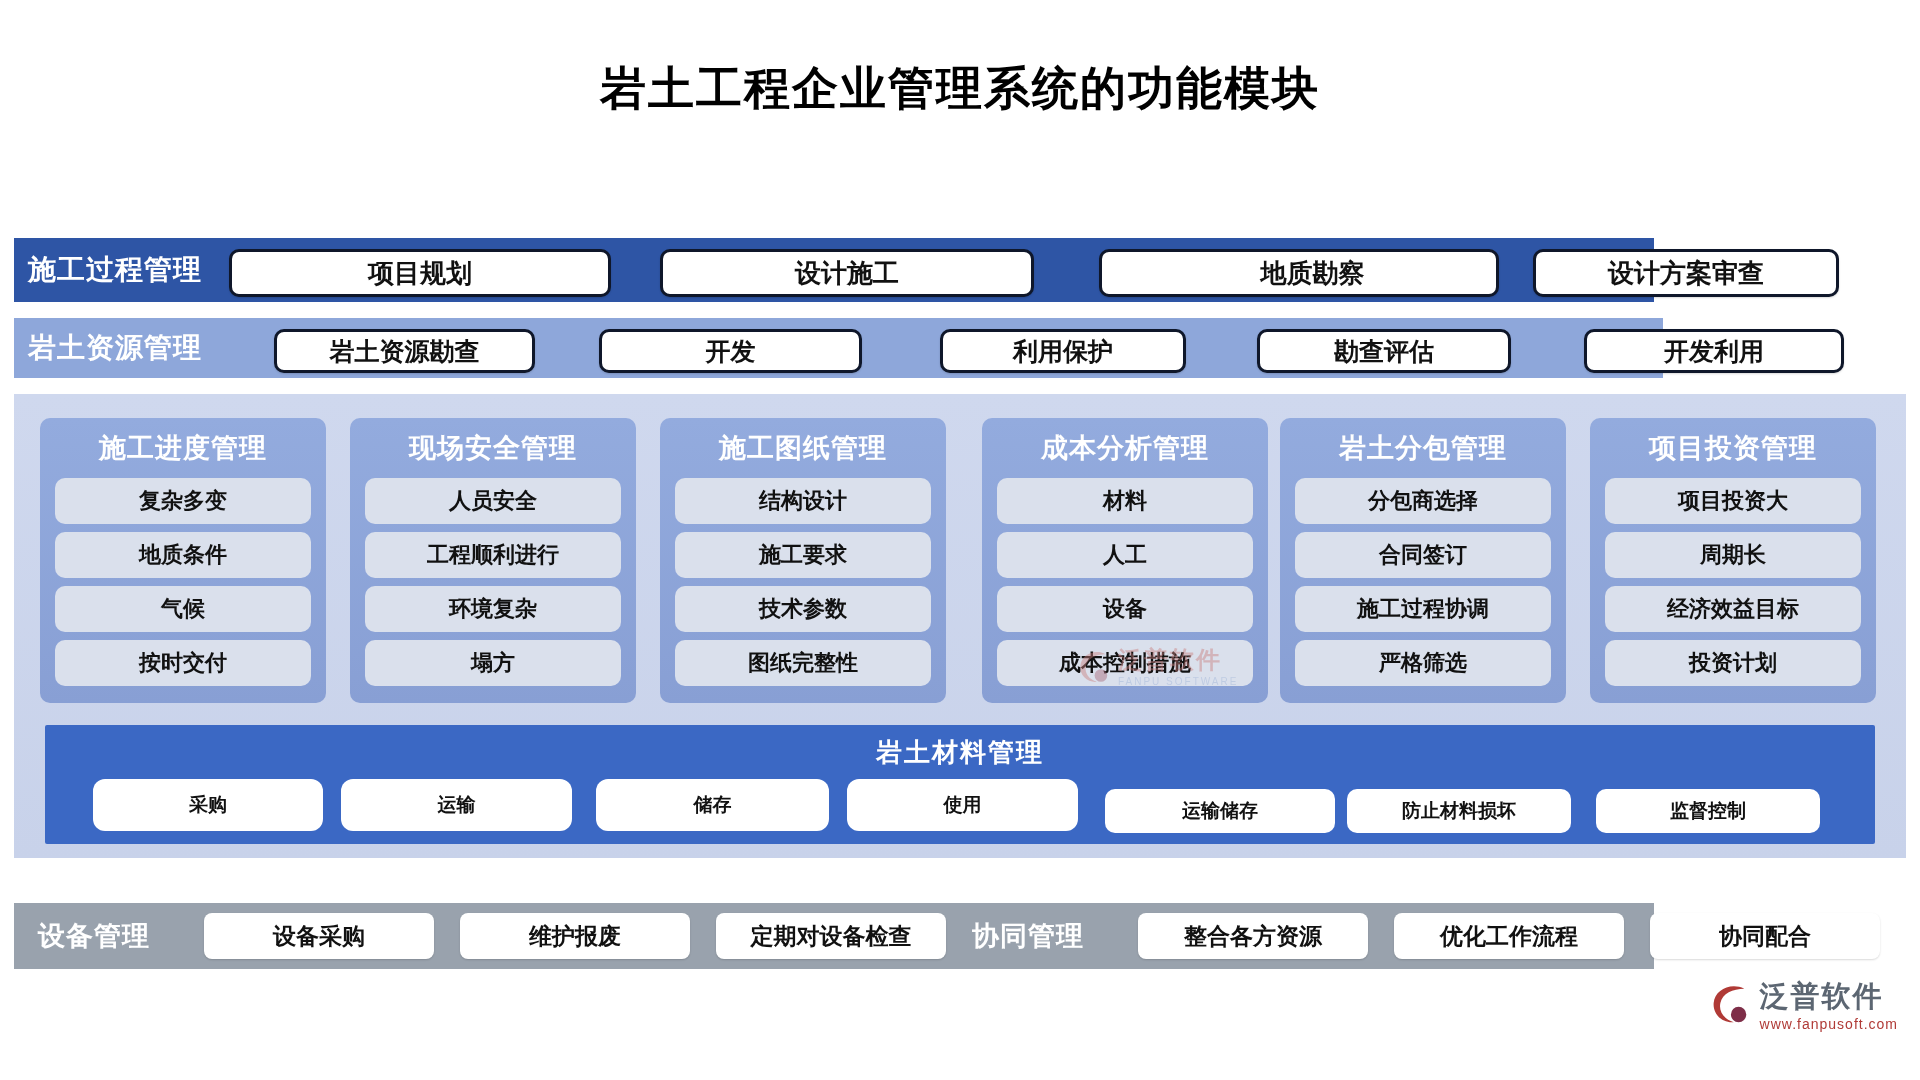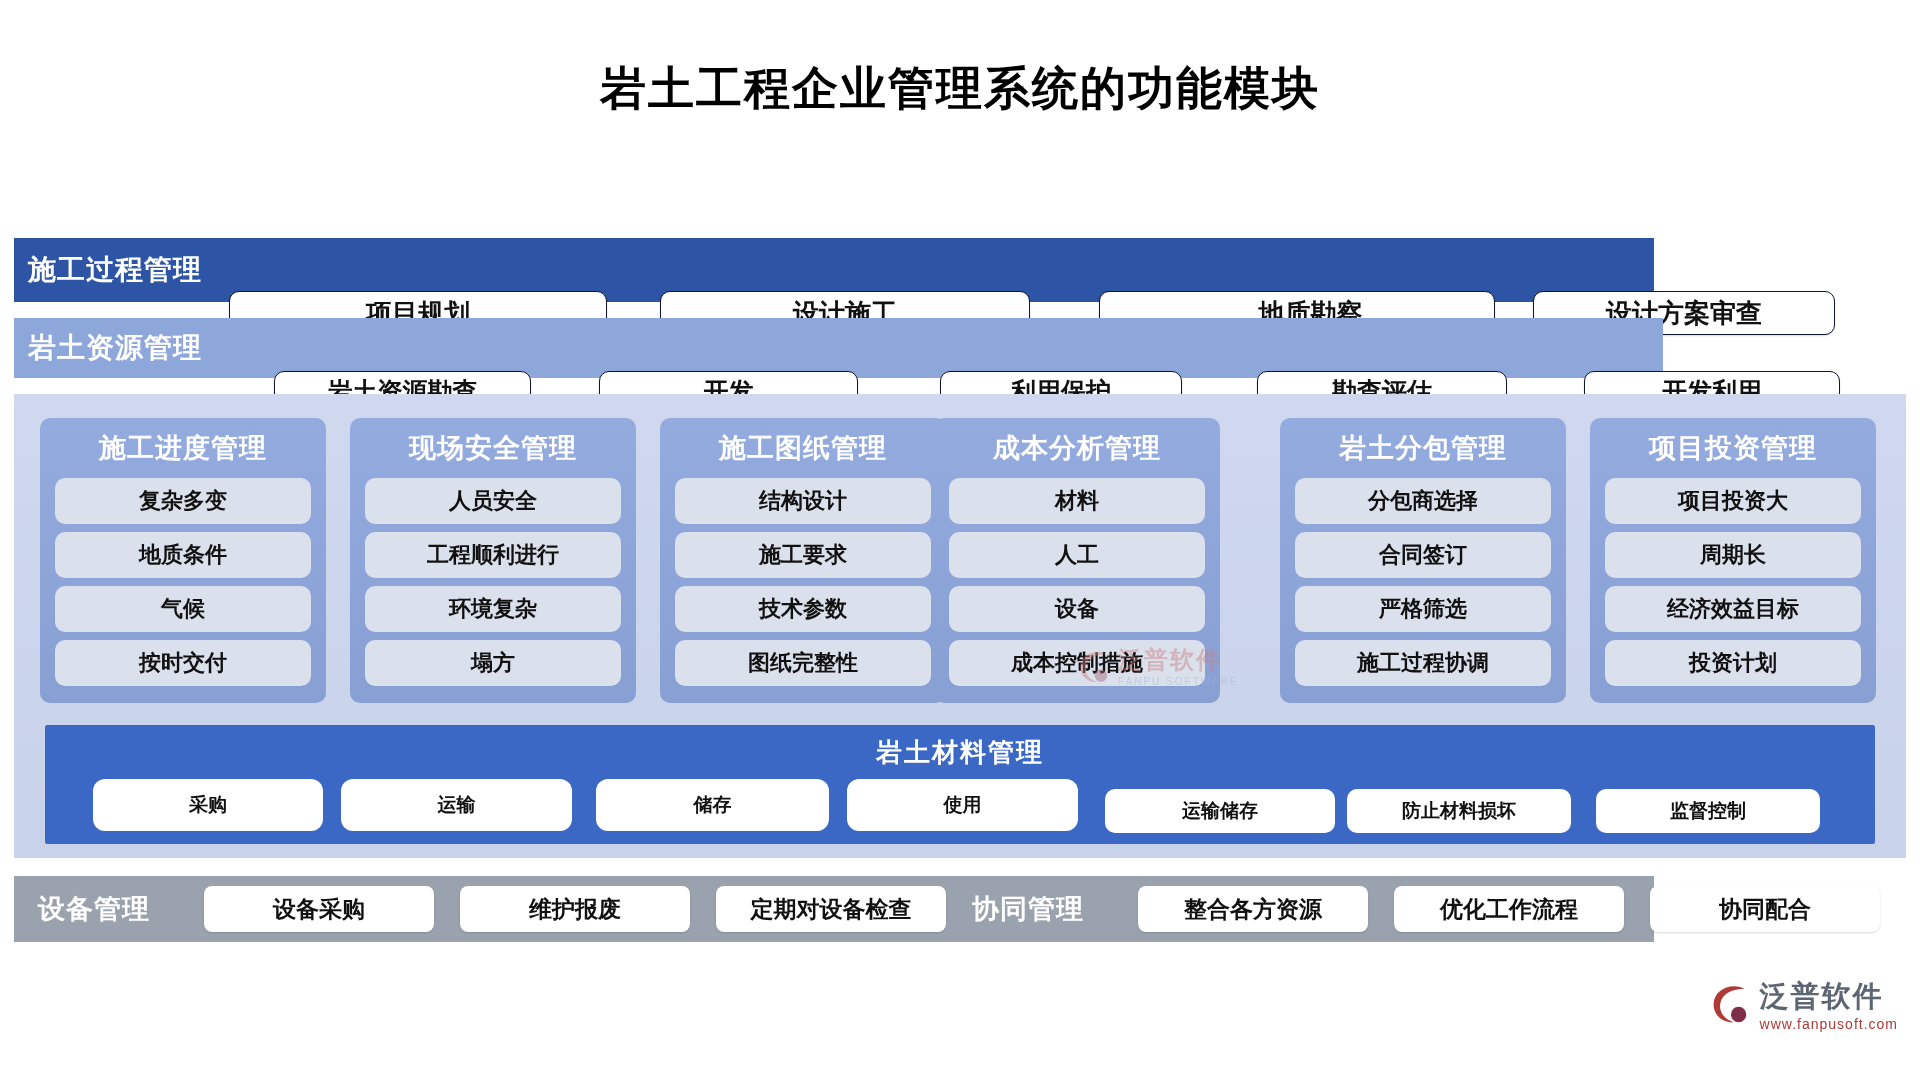--- a/index.html
+++ b/index.html
@@ -6,36 +6,36 @@
   .page{position:relative;width:1920px;height:1080px;background:#fff;overflow:hidden;
         font-family:"Liberation Serif","DejaVu Serif",serif;}
   .title{position:absolute;top:58px;left:0;width:100%;text-align:center;margin:0;
          font-size:46px;font-weight:700;color:#000;letter-spacing:2px;}
   
   .band{position:absolute;left:14px;width:1640px;}
   .row1{top:238px;height:64px;background:var(--row1-bg,#2e55a5);}
   .row2{top:318px;height:60px;background:var(--row2-bg,#8ea7da);padding-left:9px;}
   .band-label{position:absolute;left:14px;top:0;height:100%;display:flex;align-items:center;
               color:#fff;font-size:28px;font-weight:700;letter-spacing:1px;}
-  .wbtn{position:absolute;background:#fff;border:1px solid #0f172a;border-radius:10px;
+  .wbtn{position:absolute;background:#fff;border:3px solid #0f172a;border-radius:10px;
         display:flex;align-items:center;justify-content:center;font-size:26px;font-weight:600;
-        color:#111;box-shadow:0 1px 2px rgba(0,0,0,0.15);margin-top:42px;}
+        color:#111;box-shadow:0 1px 2px rgba(0,0,0,0.15);}
   .row1 .wbtn{top:11px;height:42px;}
   .row2 .wbtn{top:11px;height:38px;font-size:25px;}
   .r1b0{left:215px;width:376px;} .r1b1{left:646px;width:368px;}
   .r1b2{left:1085px;width:367px;padding-left:27px;} .r1b3{left:1519px;width:300px;}
   .r2b0{left:260px;width:255px;} .r2b1{left:585px;width:257px;} .r2b2{left:926px;width:240px;}
   .r2b3{left:1243px;width:248px;} .r2b4{left:1570px;width:254px;}
   
   .panel{position:absolute;left:14px;top:394px;width:1892px;height:464px;
          background:linear-gradient(var(--panel-bg,#cfd8ee),#c8d2ea);}
   .col{position:absolute;top:24px;width:286px;height:285px;border-radius:10px;
        background:linear-gradient(var(--column-bg-top,#93abde),var(--column-bg,#889fd4));
        padding-top:10px;box-sizing:border-box;}
-  .c0{left:26px;} .c1{left:336px;} .c2{left:646px;} .c3{left:920px;} .c4{left:1266px;} .c5{left:1576px;}
+  .c0{left:26px;} .c1{left:336px;} .c2{left:646px;} .c3{left:968px;} .c4{left:1266px;} .c5{left:1576px;}
   .col-title{height:40px;line-height:40px;text-align:center;color:#fff;font-size:27px;
              font-weight:700;margin-bottom:10px;letter-spacing:1px;}
   .item{width:256px;height:46px;line-height:46px;margin:8px auto 0 auto;border-radius:10px;
         background:var(--item-bg,#dae0ec);text-align:center;font-size:22px;font-weight:600;color:#111;}
   
   .material{position:absolute;left:31px;top:331px;width:1830px;height:119px;
             background:var(--material-bg,#3b68c4);border-radius:2px;}
   .material-title{position:absolute;top:10px;left:0;width:100%;text-align:center;color:#fff;
                   font-size:26px;font-weight:700;letter-spacing:2px;}
   .mbtn{position:absolute;top:54px;height:52px;background:#fff;border-radius:12px;
@@ -44,21 +44,21 @@
   .m0{left:48px;width:230px;} .m1{left:296px;width:231px;} .m2{left:551px;width:233px;}
   .m3{left:802px;width:231px;} .m4{left:1060px;width:230px;} .m5{left:1302px;width:224px;}
   .m6{left:1551px;width:224px;}
   
   .watermark{position:absolute;left:1060px;top:250px;display:flex;align-items:center;gap:6px;
              opacity:0.45;pointer-events:none;}
   .wm-icon{width:38px;height:38px;}
   .wm-name{font-size:24px;color:#c97f7f;font-weight:700;letter-spacing:2px;}
   .wm-sub{font-size:10px;color:#9fb4d8;letter-spacing:2px;font-family:"Liberation Sans",sans-serif;}
   
-  .gray{top:876px;height:66px;background:var(--bottom-bg,#99a2ad);display:flex;align-items:center;
+  .gray{top:903px;height:66px;background:var(--bottom-bg,#99a2ad);display:flex;align-items:center;
         padding:0 24px;box-sizing:border-box;gap:26px;}
   .gray .glabel{width:140px;color:#fff;font-size:27px;font-weight:700;flex:none;letter-spacing:1px;}
   .gbtn{flex:none;width:230px;height:46px;background:#fff;border-radius:8px;
         display:flex;align-items:center;justify-content:center;font-size:23px;font-weight:600;color:#111;
         box-shadow:0 1px 2px rgba(0,0,0,0.15);}
   
   .logo{position:absolute;right:22px;top:980px;display:flex;align-items:flex-start;gap:8px;}
   .logo-icon{width:46px;height:46px;}
   .logo-name{font-size:29px;font-weight:700;color:#5c6672;letter-spacing:2px;line-height:32px;}
   .logo-url{font-size:14px;color:var(--accent-red,#b03a36);letter-spacing:1px;
@@ -119,22 +119,22 @@
       <div class="item">材料</div>
       <div class="item">人工</div>
       <div class="item">设备</div>
       <div class="item">成本控制措施</div>
     </div>
 
     <div class="col c4">
       <div class="col-title">岩土分包管理</div>
       <div class="item">分包商选择</div>
       <div class="item">合同签订</div>
+      <div class="item">施工过程协调</div>
       <div class="item">严格筛选</div>
-      <div class="item">施工过程协调</div>
     </div>
 
     <div class="col c5">
       <div class="col-title">项目投资管理</div>
       <div class="item">项目投资大</div>
       <div class="item">周期长</div>
       <div class="item">经济效益目标</div>
       <div class="item">投资计划</div>
     </div>
 

